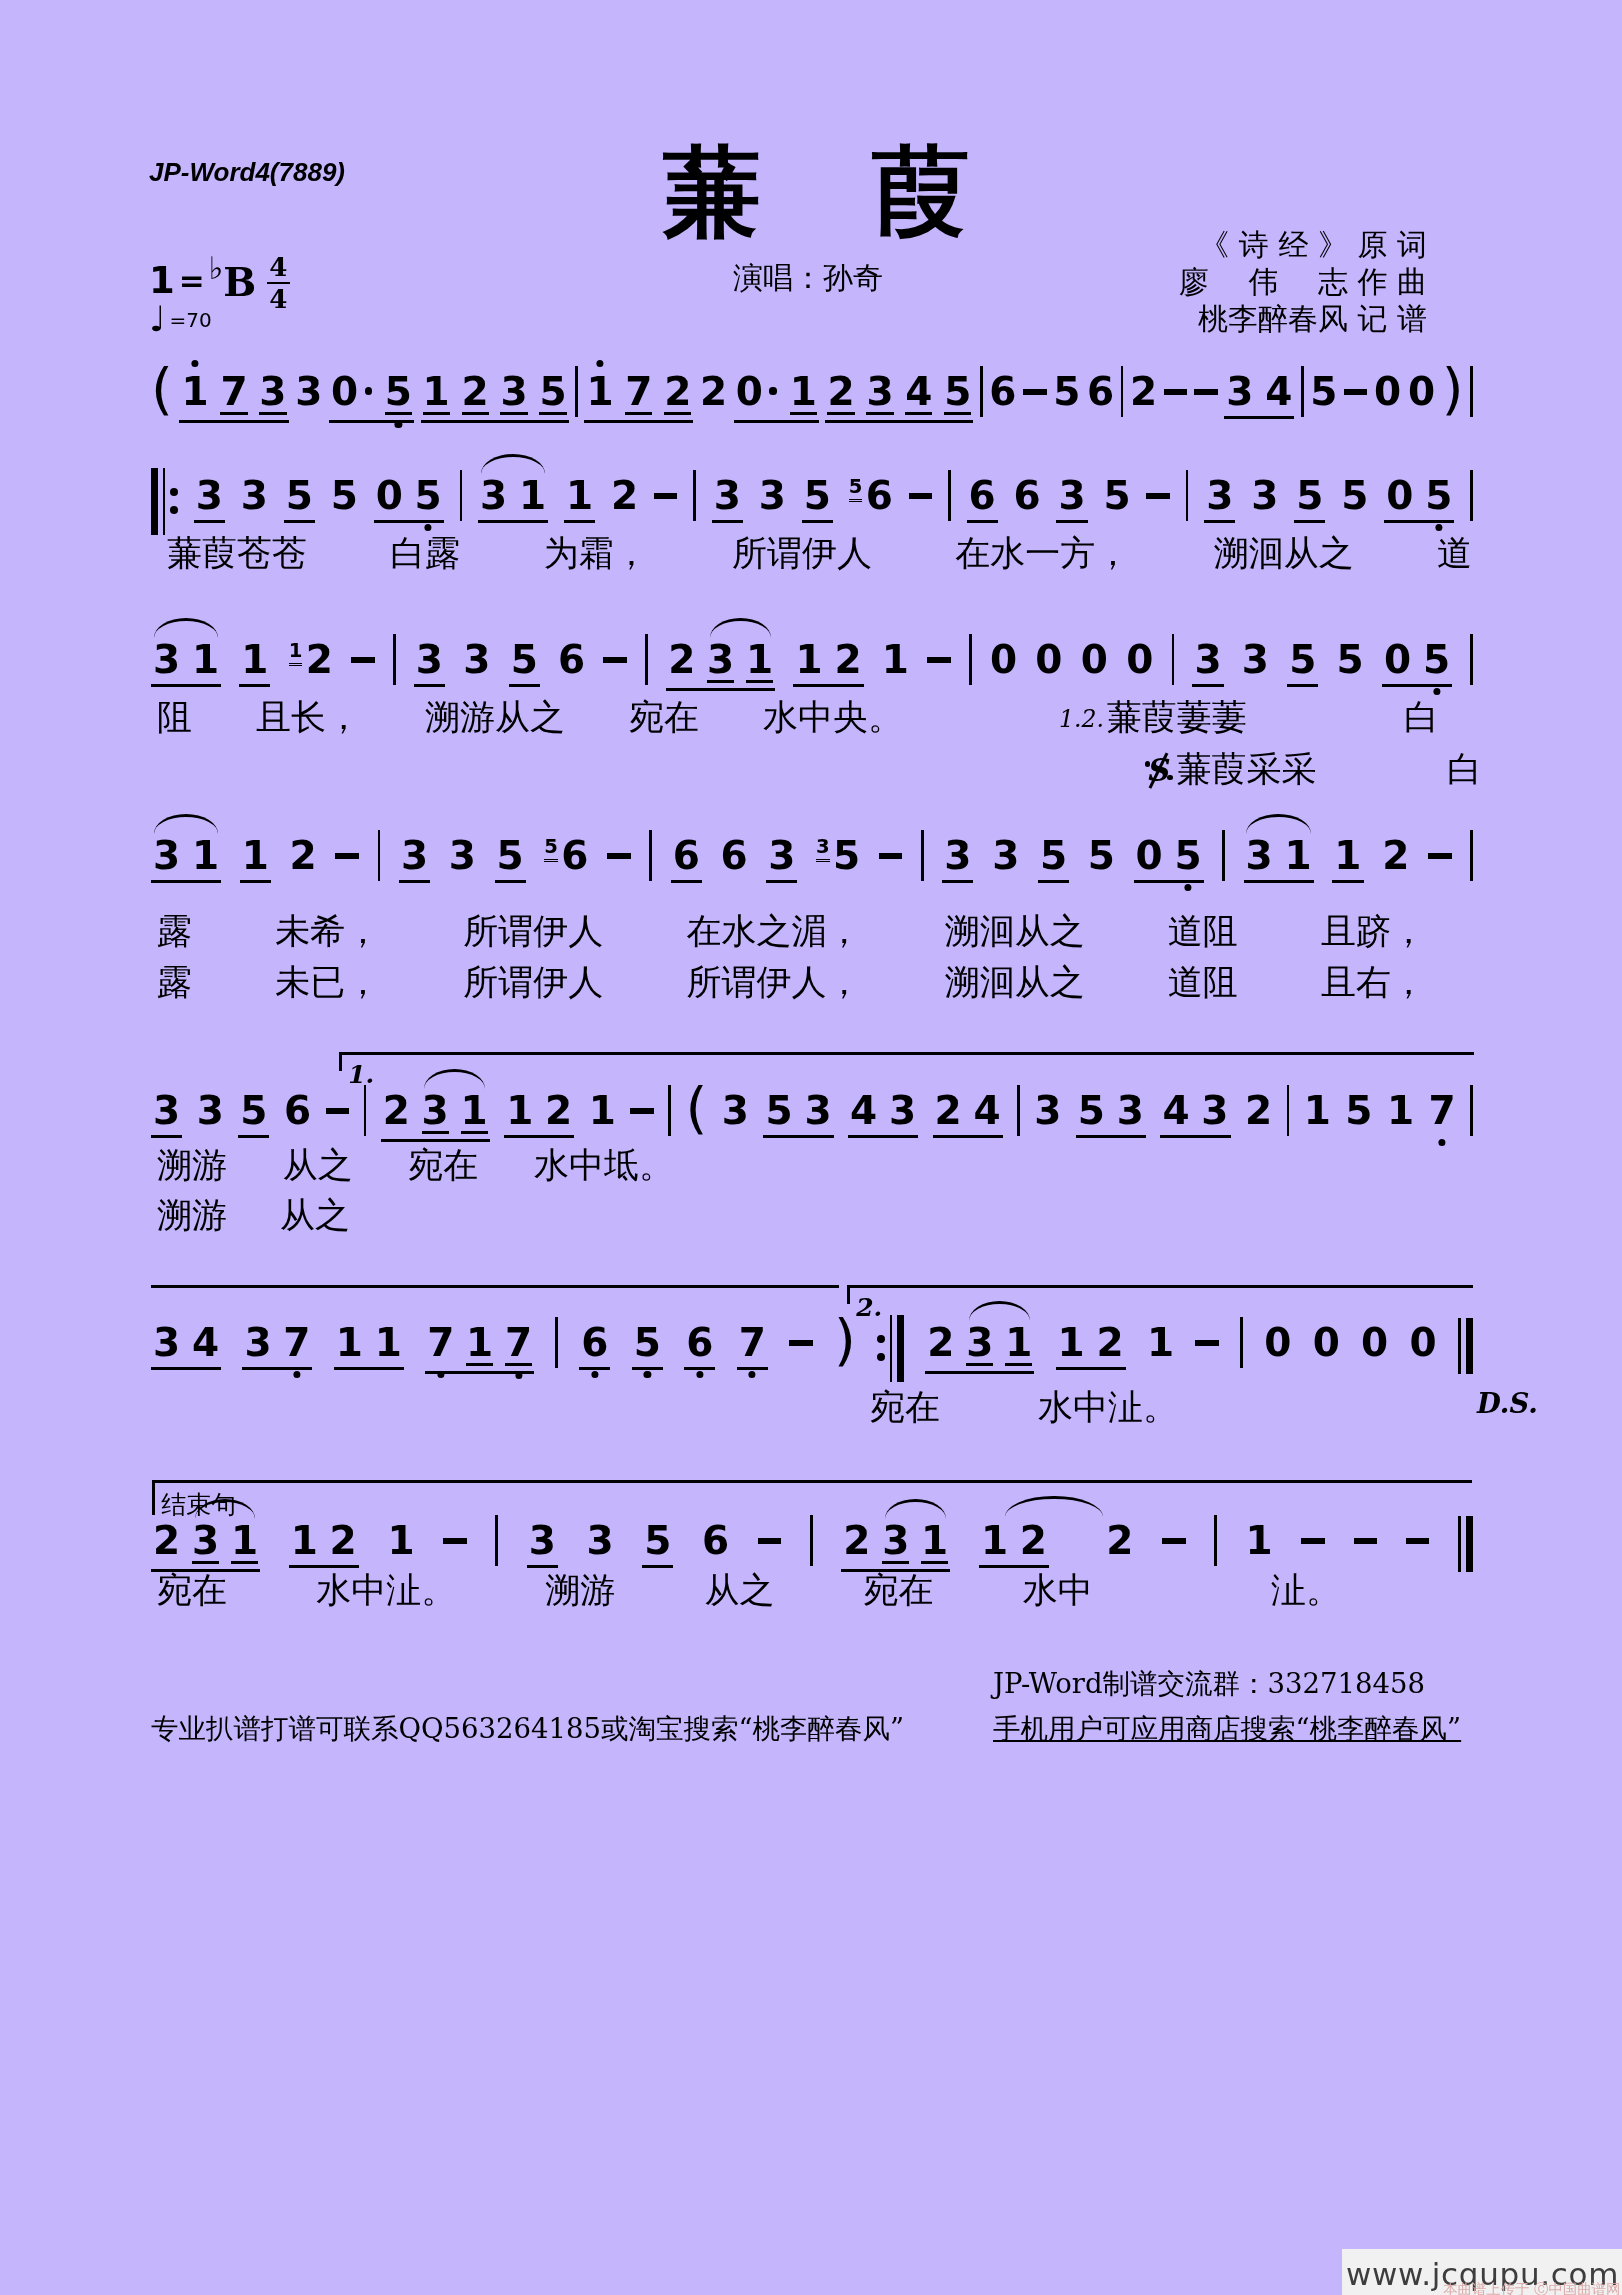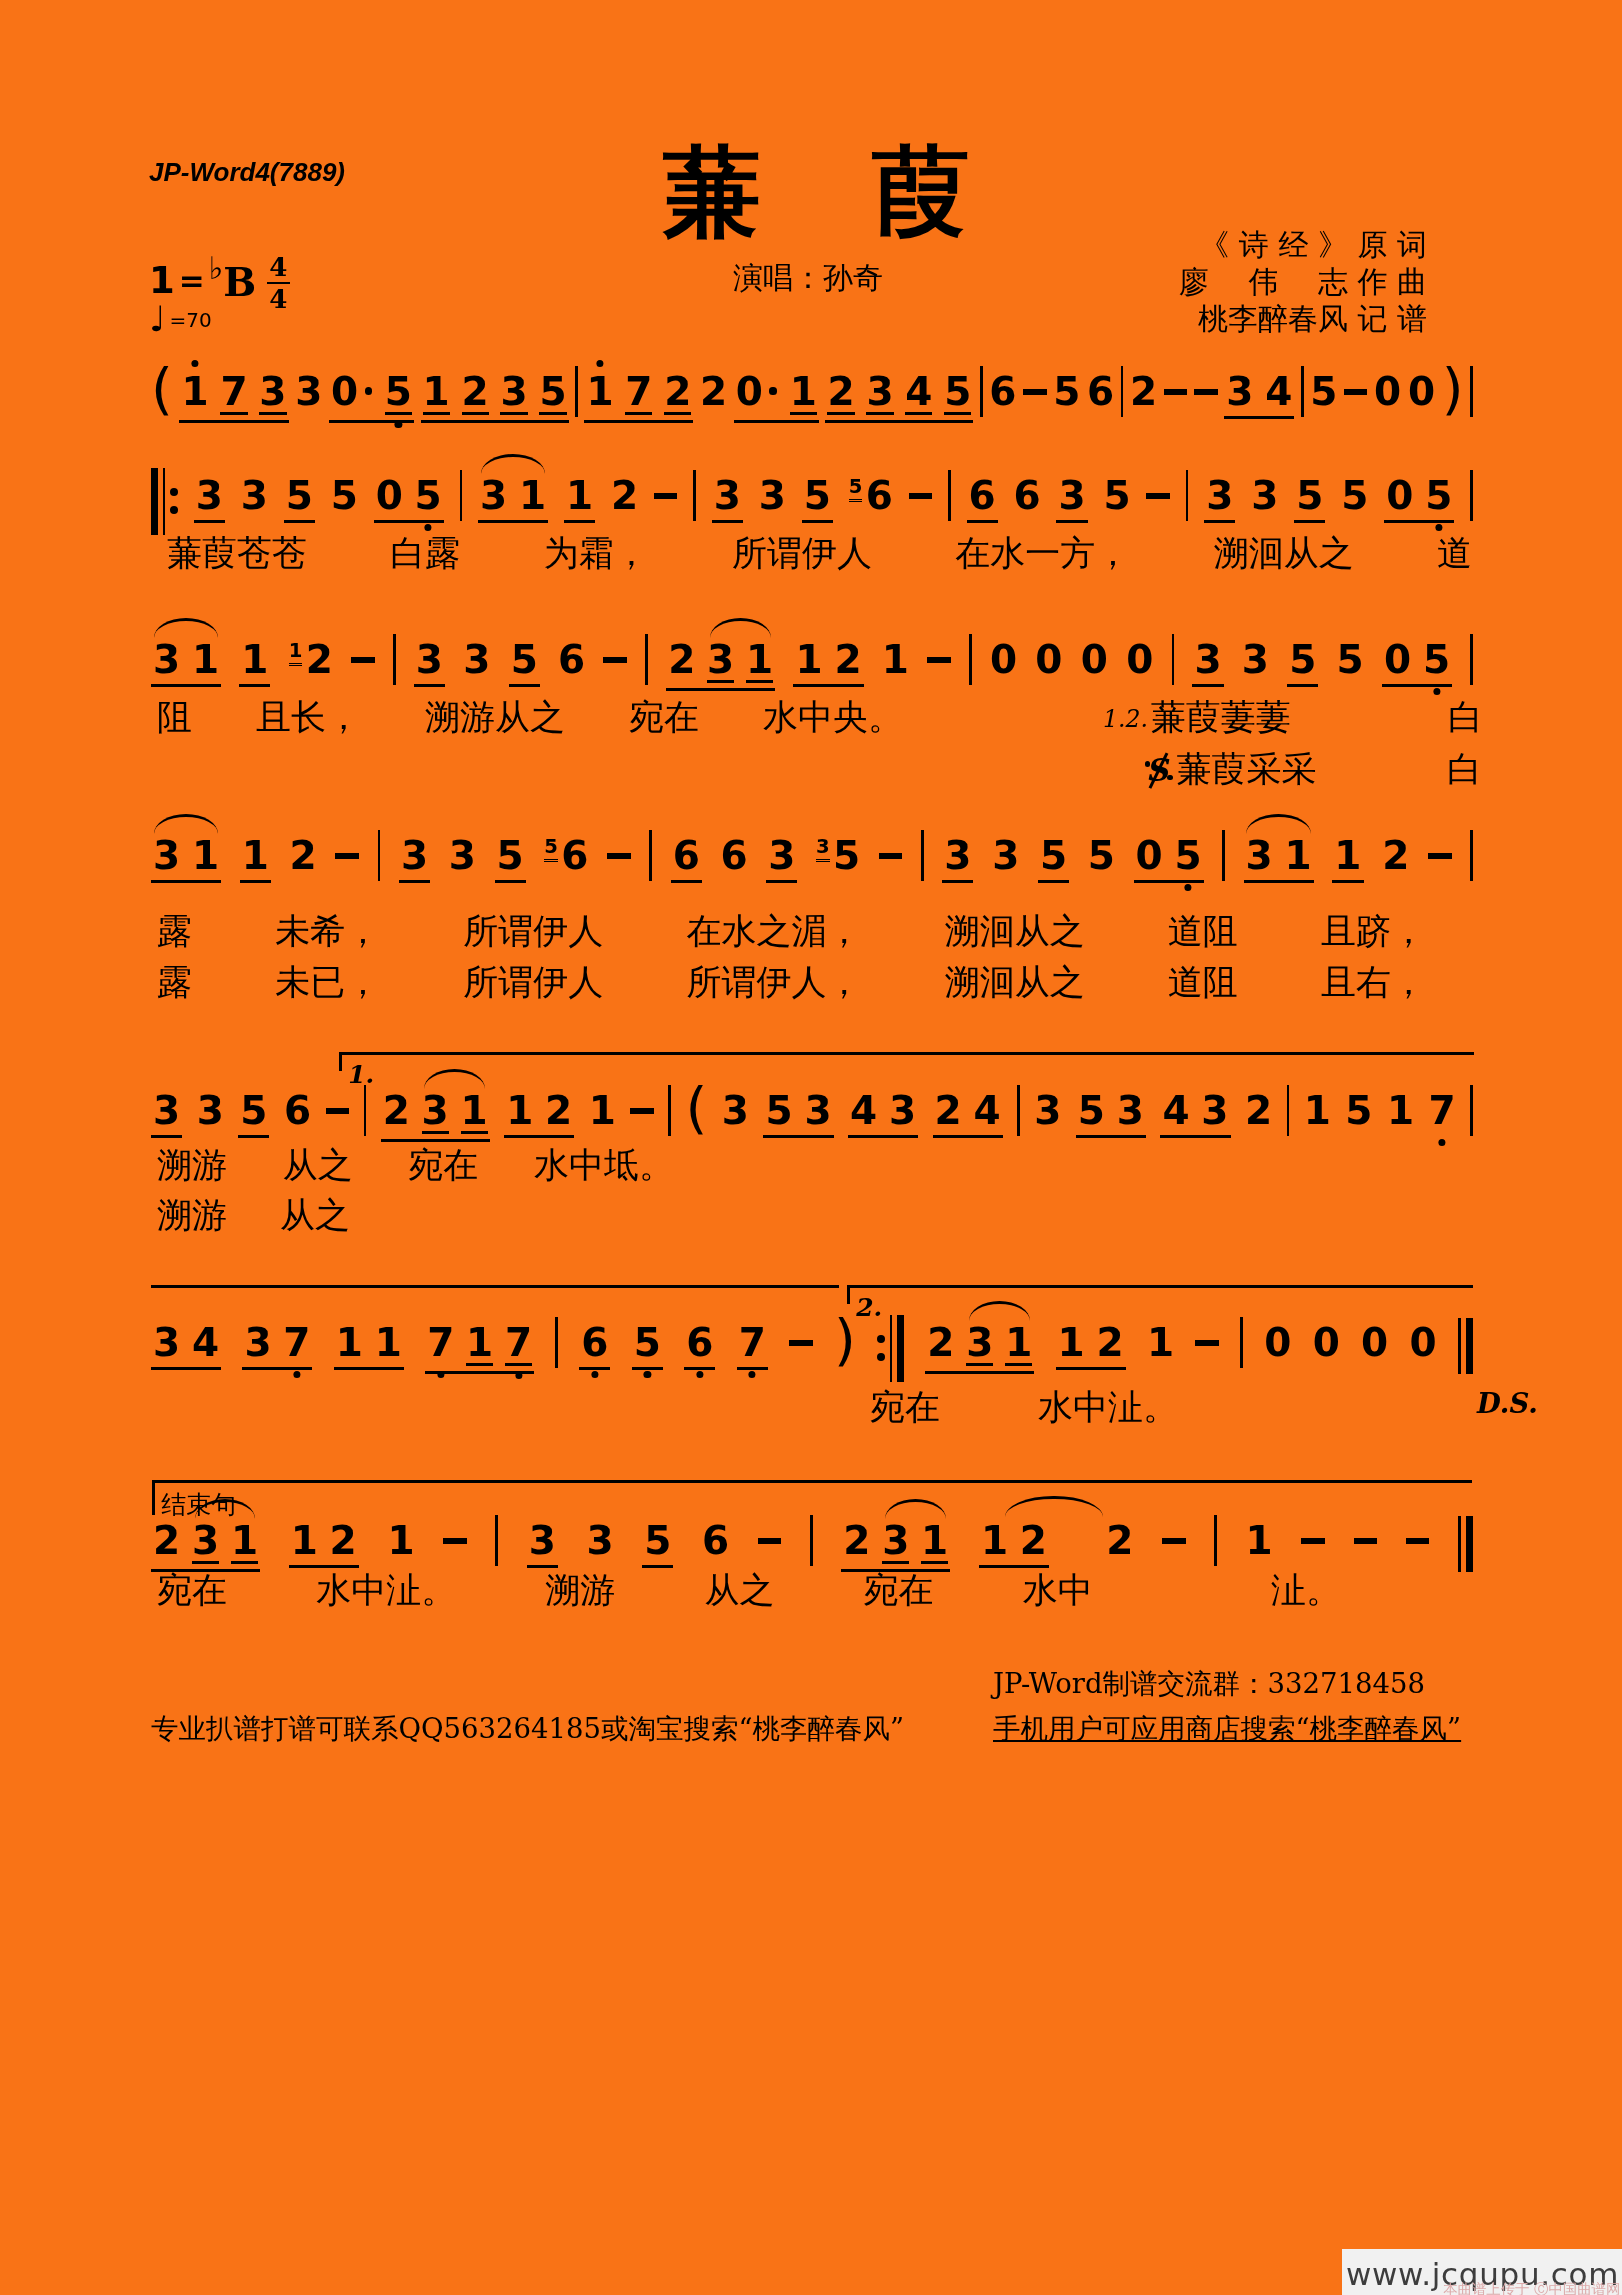--- a/index.html
+++ b/index.html
@@ -1,16 +1,16 @@
 <!DOCTYPE html>
 <html style="font-size:10.5px"><head>
 <meta charset="utf-8">
 <style>
   html,body{margin:0;padding:0;background:#888;}
-  .page{position:relative;width:1623px;height:2295px;background:#f97316;overflow:hidden;
+  .page{position:relative;width:1623px;height:2295px;background:#c4b5fd;overflow:hidden;
         font-family:"DejaVu Sans",sans-serif;color:#000;}
 
   
   .gen{position:absolute;left:149px;top:157px;font:italic 700 26px "Liberation Sans",sans-serif;}
   .title{position:absolute;left:0;top:130px;width:100%;margin:8px;text-align:center;
          font:700 98px/1.1 "DejaVu Serif",serif;letter-spacing:6.5px;}
   .performer{position:absolute;left:733px;top:260px;font:30px/1.2 "DejaVu Serif",serif;}
   .credits{position:absolute;left:1034px;top:226px;width:393px;text-align:right;
            font:30px/37px "DejaVu Serif",serif;white-space:nowrap;}
   .keysig{position:absolute;left:149px;top:259px;display:flex;align-items:flex-start;line-height:1;}
@@ -531,21 +531,21 @@
         <span class="lchunk">溯洄从之</span>
         <span class="lchunk">道</span>
       </div>
       <div class="lyr" style="top: 697px; left: 157px; width: 746px;">
         <span class="lchunk">阻</span>
         <span class="lchunk">且长，</span>
         <span class="lchunk">溯游从之</span>
         <span class="lchunk">宛在</span>
         <span class="lchunk">水中央。</span>
       </div>
-      <div class="lyr" style="top: 697px; left: 1103px; width: 380px;">
+      <div class="lyr" style="top: 697px; left: 1059px; width: 380px;">
         <span class="lchunk"><span class="pre">1.2.</span>蒹葭萋萋</span>
         <span class="lchunk">白</span>
       </div>
       <div class="lyr" style="top: 749px; left: 1145px; width: 337px;">
         <span class="lchunk"><span class="segno">
             <i class="s">S</i>
             <i class="sl"></i>
             <i class="d1"></i>
             <i class="d2"></i>
           </span>蒹葭采采</span>

